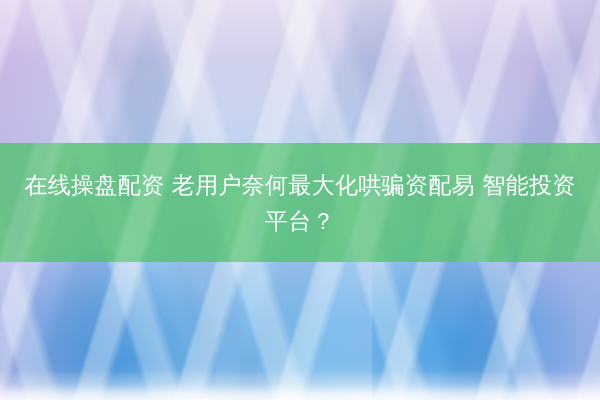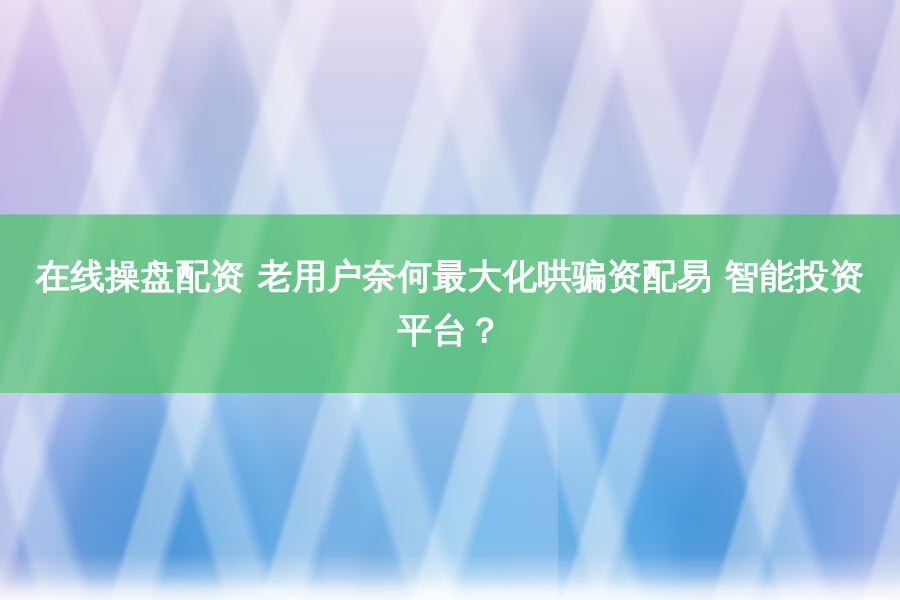--- a/index.html
+++ b/index.html
@@ -232,21 +232,21 @@
 
   .headline {
     position: relative;
     z-index: 2;
     margin: 16px;
     width: 580px;
     text-align: center;
     color: #ffffff;
     font-size: 23px;
     line-height: 36px;
-    font-weight: bold;
+    font-weight: normal;
     letter-spacing: 0.3px;
     font-family: "DejaVu Sans", "Liberation Sans", sans-serif;
     white-space: normal;
   }
 </style>
 </head>
 <body>
 
 <div id="banner">
 

